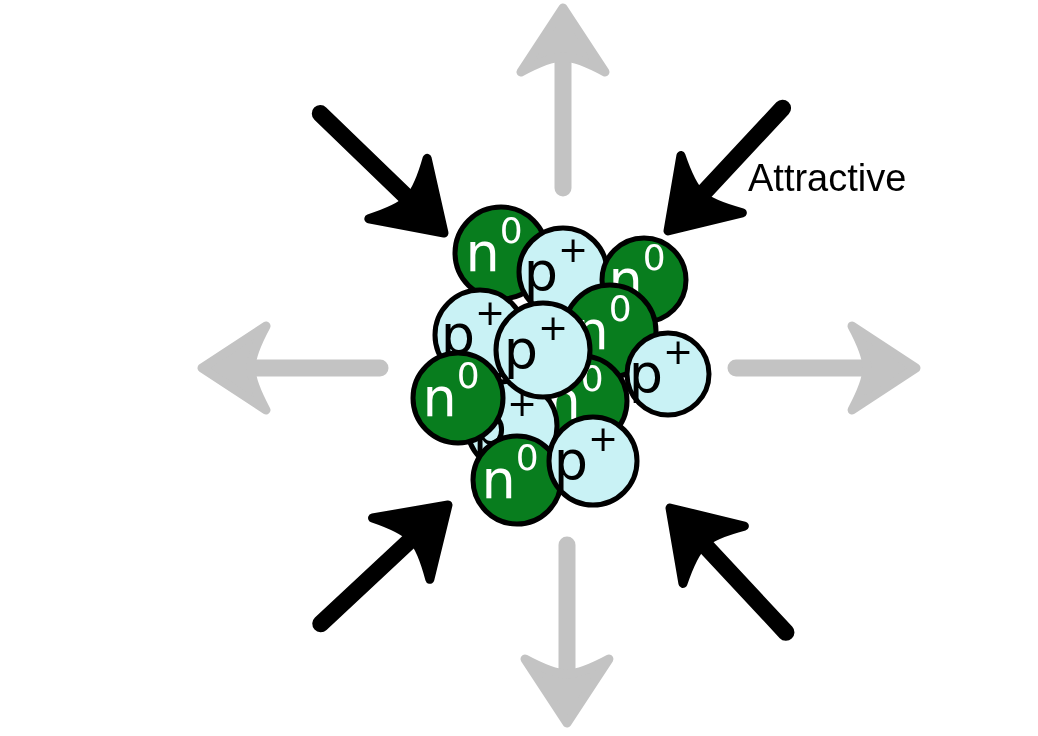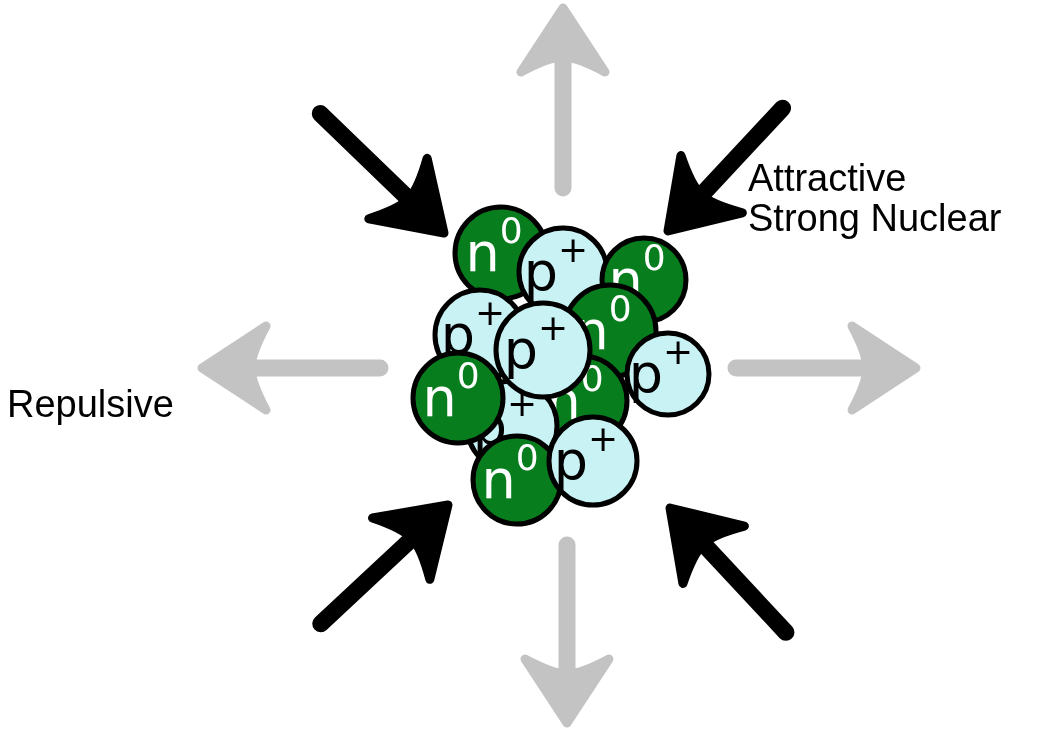--- a/index.html
+++ b/index.html
@@ -111,20 +111,18 @@
         <text x="510" y="498" fill="#ffffff" text-anchor="middle" font-size="54" font-family="&quot;DejaVu Sans&quot;, sans-serif"><tspan>n</tspan><tspan dy="-28" font-size="36">0</tspan></text>
       </g>
       <g>
         <circle cx="593" cy="461" r="44" fill="#c9f2f5" stroke="#000000" stroke-width="5"></circle>
         <text x="586" y="479" fill="#000000" text-anchor="middle" font-size="54" font-family="&quot;DejaVu Sans&quot;, sans-serif"><tspan>p</tspan><tspan dy="-28" font-size="36">+</tspan></text>
       </g>
     </svg>
 
   <div class="force-label attract-label">
     <span>Attractive</span>
-    <span>Strong Nuclear</span>
   </div>
 
   <div class="force-label repel-label">
-    <span>Repulsive</span>
   </div>
 
 </div>
 
 </body></html>

